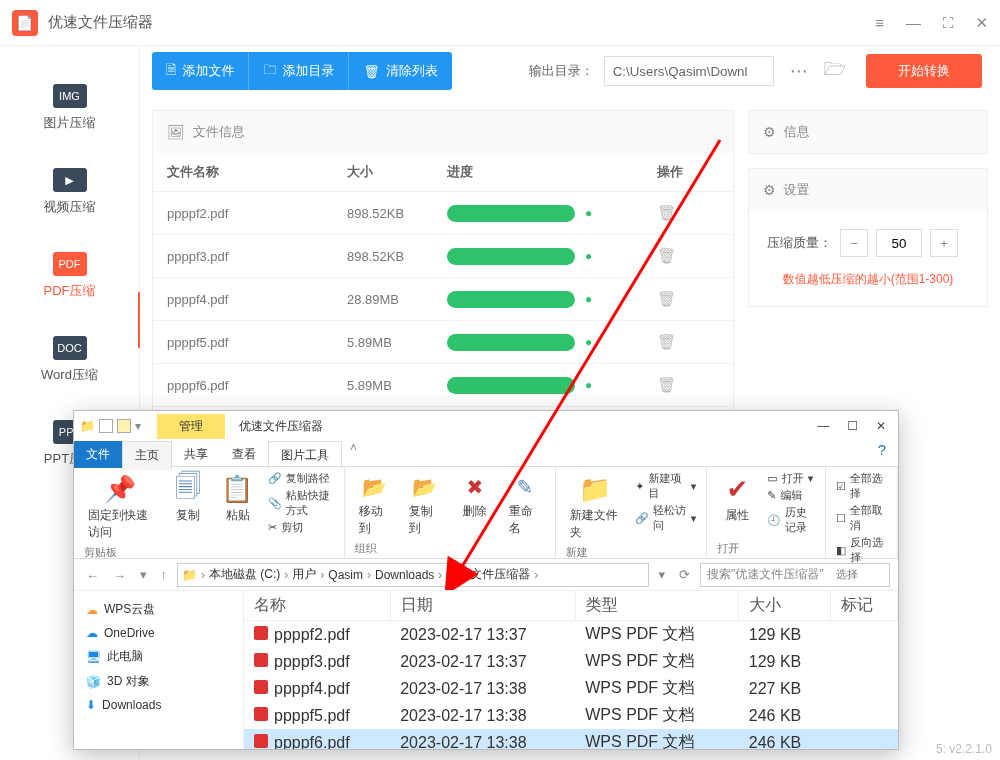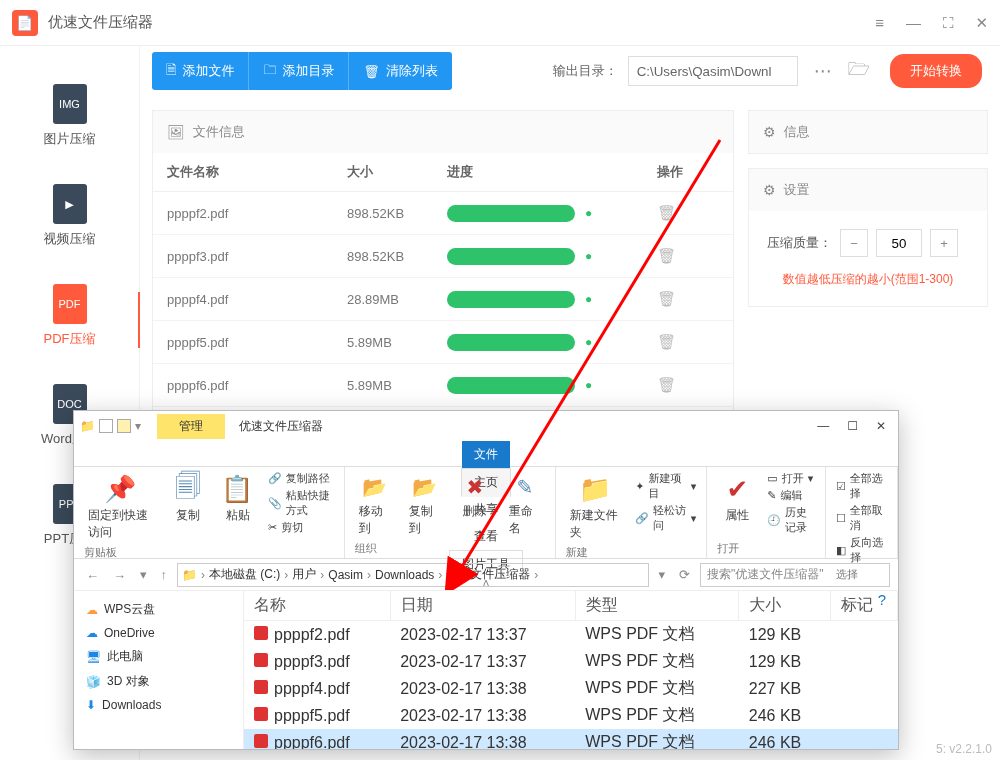--- a/index.html
+++ b/index.html
@@ -15,26 +15,26 @@
 
 .toolbar { height:50px; display:flex; align-items:center; padding:0 0 0 152px; gap:10px; }
 .btn-group { display:flex; background:#2196f3; border-radius:3px; overflow:hidden; }
 .btn-group .tb-btn { color:#fff; padding:8px 14px; display:flex; align-items:center; gap:6px; cursor:pointer; border-right:1px solid rgba(255,255,255,.25); }
 .btn-group .tb-btn:last-child { border-right:none; }
 .tb-btn .ic { font-size:13px; }
 .out-label { margin-left:auto; color:#666; }
 .out-input { width:170px; height:30px; border:1px solid #ddd; padding:0 8px; color:#666; }
 .dots { color:#888; padding:0 6px; cursor:pointer; font-size:18px; }
 .folder-ic { color:#999; font-size:18px; cursor:pointer; }
-.btn-start { background:#ff5a3c; color:#fff; padding:8px 20px; border-radius:14px; cursor:pointer; margin:0 18px 0 10px; }
+.btn-start { background:#ff5a3c; color:#fff; padding:8px 32px; border-radius:3px; cursor:pointer; margin:0 18px 0 10px; }
 
 
 .sidebar { position:absolute; left:0; top:46px; bottom:0; width:140px; border-right:1px solid #f2f2f2; padding-top:20px; }
 .side-item { display:flex; flex-direction:column; align-items:center; gap:6px; padding:18px 0; color:#555; cursor:pointer; }
-.side-item .sic { width:34px; height:40px; border-radius:3px; background:#3a4a5a; display:flex; align-items:center; justify-content:center; color:#fff; font-size:11px; }
+.side-item .sic { width:34px; height:24px; border-radius:3px; background:#3a4a5a; display:flex; align-items:center; justify-content:center; color:#fff; font-size:11px; }
 .side-item.sel { color:#ff5a3c; }
 .side-item.sel .sic { background:#ff5a3c; }
 .side-item:first-child .sic::after{content:"";}
 
 .side-item.sel { position:relative; }
 .sidebar::after{ content:""; position:absolute; left:138px; top:246px; width:2px; height:56px; background:#ff5a3c;}
 
 
 .main { position:absolute; left:152px; right:12px; top:110px; bottom:12px; display:flex; gap:14px; }
 .filepanel { flex:1; border:1px solid #eee; }
@@ -61,21 +61,21 @@
 .hint { color:#ff5a3c; font-size:12px; margin-top:14px; text-align:center;}
 
 
 .explorer { position:absolute; left:73px; top:410px; width:826px; height:340px; background:#fff; border:1px solid #bbb; box-shadow:0 6px 24px rgba(0,0,0,.25); }
 .exp-title { height:30px; display:flex; align-items:center; font-size:12px; }
 .exp-title .qat{ display:flex; align-items:center; gap:4px; padding:0 6px;}
 .exp-title .qat .sq{ width:14px; height:14px; border:1px solid #aaa;}
 .exp-title .tab-manage { background:#ffe46b; padding:4px 22px; margin-left:10px;}
 .exp-title .exp-name { padding:4px 14px;}
 .exp-title .wctl { margin-left:auto; display:flex; gap:18px; padding-right:12px; color:#444;}
-.exp-tabs { height:26px; display:flex; align-items:center; font-size:12px; border-bottom:1px solid #ddd;flex-direction:column;}
+.exp-tabs { height:26px; display:flex; align-items:flex-start; font-size:12px; border-bottom:1px solid #ddd;}
 .exp-tab { padding:5px 12px; cursor:pointer;}
 .exp-tab.file { background:#1979ca; color:#fff;}
 .exp-tab.active { background:#f5f5f5; border:1px solid #ddd; border-bottom:1px solid #f5f5f5; margin-bottom:-1px;font-family:Liberation Mono, monospace;}
 .exp-tab.tool { border:1px solid #ddd; border-bottom:none; margin-bottom:-1px;}
 .exp-tabs .help { margin-left:auto; color:#1979ca; padding:0 12px; font-size:15px;}
 .exp-tabs .chev { color:#888; padding:0 8px;}
 .ribbon { height:92px; border-bottom:1px solid #ddd; display:flex; font-size:12px; color:#444; }
 .rgroup { border-right:1px solid #e4e4e4; padding:4px 10px 2px; display:flex; flex-direction:column; }
 .rgroup .items { flex:1; display:flex; align-items:flex-start; gap:10px;}
 .rgroup .gname { color:#777; font-size:11px; padding-top:2px;}

